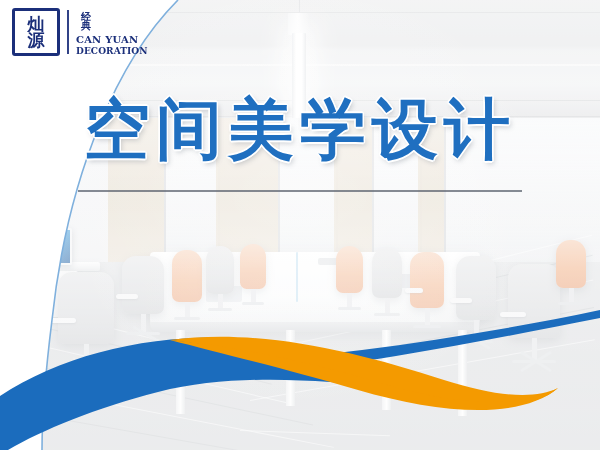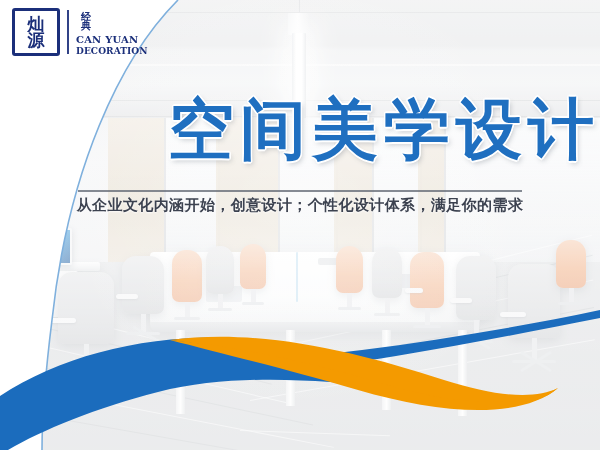--- a/index.html
+++ b/index.html
@@ -116,21 +116,21 @@
     font-size:10px;font-weight:700;}
   .en-line1,.en-line2{
     font-family:"DejaVu Serif","Liberation Serif",serif;
     color:#1b2f7a;font-weight:700;line-height:1.02;white-space:nowrap;
   }
   .en-line1{font-size:10px;letter-spacing:.2px;}
   .en-line2{font-size:9px;letter-spacing:.1px;}
 
   
   .headline{
-    position:absolute;left:0;top:96px;width:600px;text-align:right;
+    position:absolute;left:0;top:96px;width:600px;text-align:center;
     font-family:"DejaVu Serif","Liberation Serif",serif;
     font-size:66px;font-weight:700;letter-spacing:6px;
     color:#1f6fc0;line-height:1;
     text-shadow:
        1.6px 0 0 #ffffff, -1.6px 0 0 #ffffff, 0 1.6px 0 #ffffff, 0 -1.6px 0 #ffffff,
        1.2px 1.2px 0 #ffffff, -1.2px 1.2px 0 #ffffff, 1.2px -1.2px 0 #ffffff, -1.2px -1.2px 0 #ffffff,
        2px 3px 5px rgba(90,100,112,.30);
     white-space:nowrap;
   }
 
@@ -309,21 +309,20 @@
         <span>典</span>
       </div>
       <div class="en-line1">CAN YUAN</div>
       <div class="en-line2">DECORATION</div>
     </div>
   </div>
 
   <div class="headline">空间美学设计</div>
 
   <div class="rule"></div>
-  <div class="subtitle">从企业文化内涵开始，创意设计；个性化设计体系，满足你的需求</div>
 
   <svg class="waves" viewBox="0 0 600 450" preserveAspectRatio="none">
       <path d="M600,318 C540,330 468,344 396,356 C330,367 272,372 240,362 C228,358 224,350 234,340 C250,356 300,358 362,350 C440,340 524,326 600,310 Z" fill="#1b6cbd"></path>
       <path d="M0,450 L0,396 C70,350 166,330 266,340 C320,346 362,360 400,378 C380,382 356,384 330,382 C274,378 214,378 158,392 C96,408 42,430 8,450 Z" fill="#1b6cbd"></path>
       <path d="M170,340 C256,328 352,350 444,380 C494,396 534,400 558,388 C530,414 456,410 376,386 C292,360 220,346 170,340 Z" fill="#f49a00"></path>
       <path d="M170,340 C236,346 310,362 384,384 C452,404 518,410 558,388 C520,420 440,414 358,390 C282,368 216,352 170,340 Z" fill="#f49a00"></path>
     </svg>
 
 </div>
 

